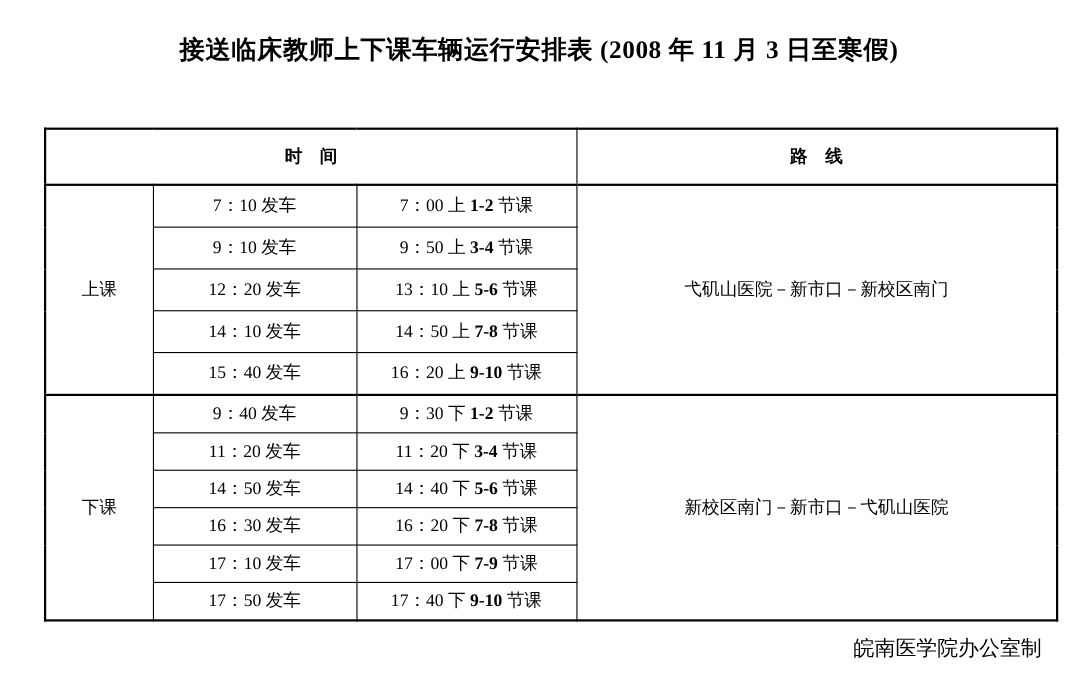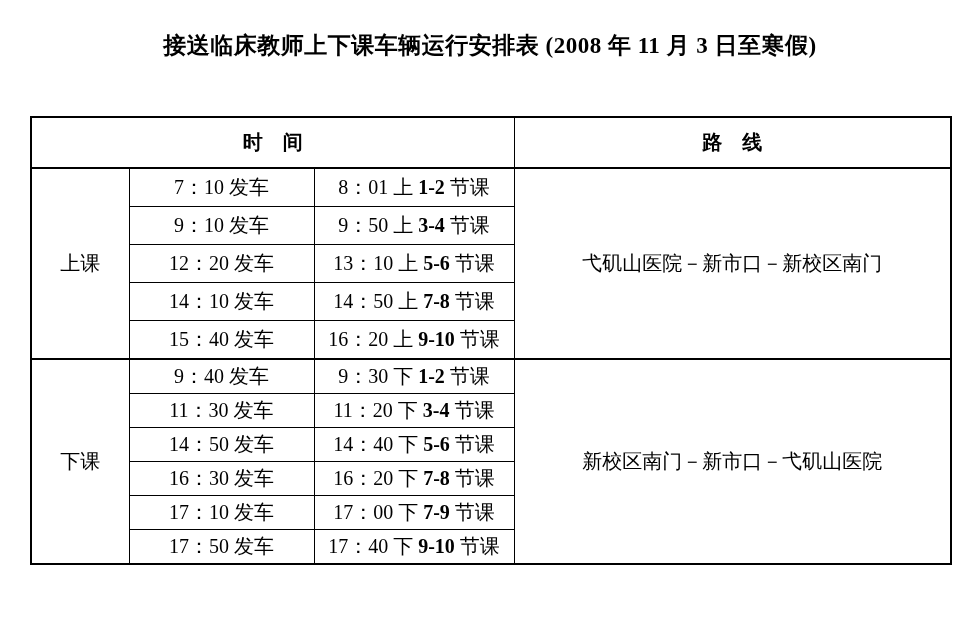--- a/index.html
+++ b/index.html
@@ -22,26 +22,26 @@
     left: 0;
     width: 100%;
     text-align: center;
     font-size: 23px;
     font-weight: bold;
     letter-spacing: 0.5px;
     white-space: nowrap;
   }
   table.schedule {
     position: absolute;
-    left: 30px;
+    left: 40px;
     top: 116px;
     width: 920px;
     border-collapse: collapse;
     table-layout: fixed;
-    font-size: 20px;
+    font-size: 16px;
     border: 2px solid #000000;
   }
   table.schedule td {
     border: 1px solid #000000;
     text-align: center;
     vertical-align: middle;
     padding: 0;
     overflow: hidden;
     white-space: nowrap;
   }
@@ -84,21 +84,21 @@
     </colgroup>
     <tbody>
       <tr class="head-row">
         <td colspan="3">时　间</td>
         <td class="route-col">路　线</td>
       </tr>
 
       <tr class="g1-row">
         <td rowspan="5">上课</td>
         <td>7：10 发车</td>
-        <td class="class-cell"><span>8：01 上</span> <b>1-2</b> <span>节课</span></td>
+        <td class="class-cell"><span>7：00 上</span> <b>1-2</b> <span>节课</span></td>
         <td rowspan="5" class="route-col route-cell">弋矶山医院－新市口－新校区南门</td>
       </tr>
       <tr class="g1-row">
         <td>9：10 发车</td>
         <td class="class-cell"><span>9：50 上</span> <b>3-4</b> <span>节课</span></td>
       </tr>
       <tr class="g1-row">
         <td>12：20 发车</td>
         <td class="class-cell"><span>13：10 上</span> <b>5-6</b> <span>节课</span></td>
       </tr>
@@ -111,21 +111,21 @@
         <td class="class-cell"><span>16：20 上</span> <b>9-10</b> <span>节课</span></td>
       </tr>
 
       <tr class="g2-row group-start">
         <td rowspan="6">下课</td>
         <td>9：40 发车</td>
         <td class="class-cell"><span>9：30 下</span> <b>1-2</b> <span>节课</span></td>
         <td rowspan="6" class="route-col route-cell">新校区南门－新市口－弋矶山医院</td>
       </tr>
       <tr class="g2-row">
-        <td>11：30 发车</td>
+        <td>11：20 发车</td>
         <td class="class-cell"><span>11：20 下</span> <b>3-4</b> <span>节课</span></td>
       </tr>
       <tr class="g2-row">
         <td>14：50 发车</td>
         <td class="class-cell"><span>14：40 下</span> <b>5-6</b> <span>节课</span></td>
       </tr>
       <tr class="g2-row">
         <td>16：30 发车</td>
         <td class="class-cell"><span>16：20 下</span> <b>7-8</b> <span>节课</span></td>
       </tr>
@@ -133,14 +133,15 @@
         <td>17：10 发车</td>
         <td class="class-cell"><span>17：00 下</span> <b>7-9</b> <span>节课</span></td>
       </tr>
       <tr class="g2-row">
         <td>17：50 发车</td>
         <td class="class-cell"><span>17：40 下</span> <b>9-10</b> <span>节课</span></td>
       </tr>
     </tbody>
   </table>
 
+  <div class="doc-footer">皖南医学院办公室制</div>
 
 </div>
 
 </body></html>

